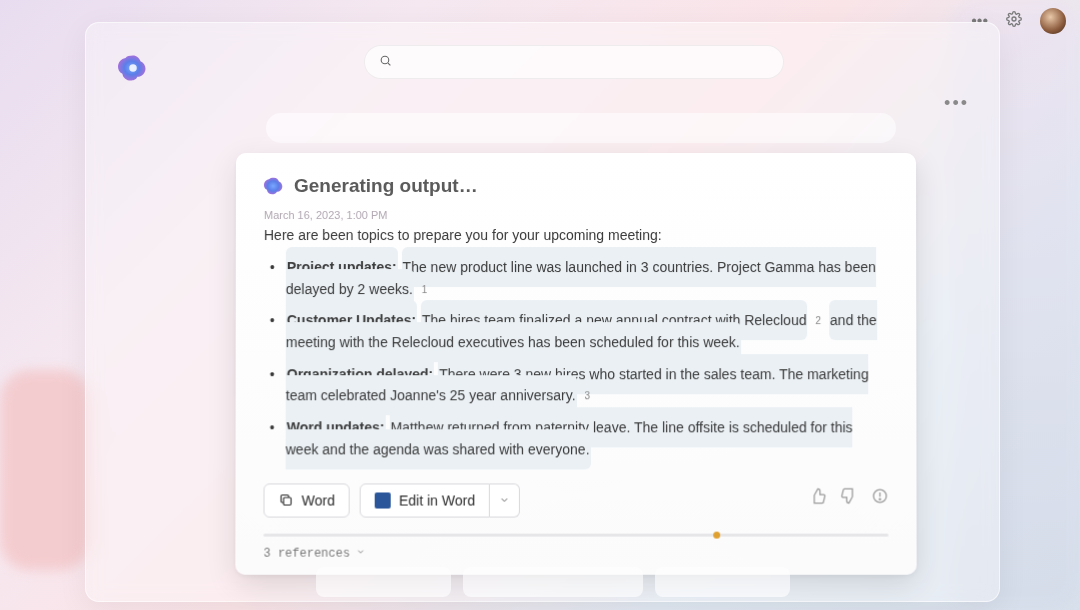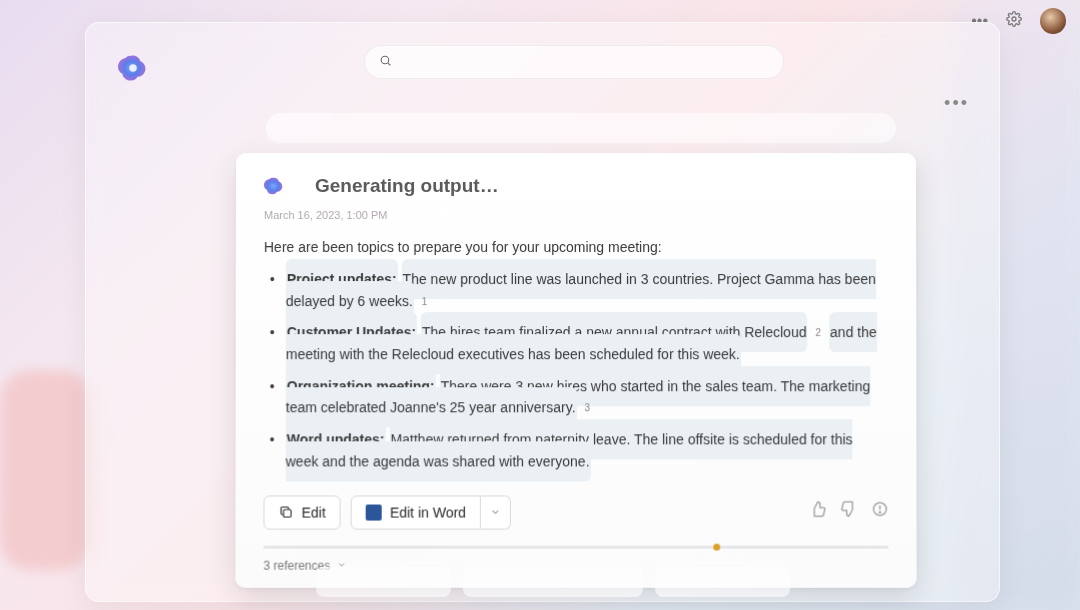--- a/index.html
+++ b/index.html
@@ -63,25 +63,25 @@
   .card {
     position: absolute; left: 150px; top: 130px; width: 680px;
     background: linear-gradient(180deg,#ffffff 0%, #fbfbfc 100%);
     border-radius: 10px;
     box-shadow: 0 10px 30px rgba(0,0,0,0.12), 0 2px 6px rgba(0,0,0,0.05);
     padding: 22px 28px 14px 28px;
     transform: perspective(2000px) rotateX(0.5deg);
     transform-origin: top center;
   }
   .card-header { display: flex; align-items: center; gap: 10px; margin-bottom: 12px; }
-  .card-header .title { font-size: 19px; font-weight: 600; color: #5a5a5a; margin-left: 21px; }
+  .card-header .title { font-size: 19px; font-weight: 600; color: #5a5a5a; }
   .mini-logo { width: 20px; height: 20px; }
   .mini-logo svg { width:100%; height:100%; }
 
-  .timestamp { font-size: 11px; color: #b2a8b2; margin-bottom: 18px; }
+  .timestamp { font-size: 11px; color: #b2a8b2; margin-bottom: 6px; }
 
   .intro { font-size: 14px; color: #3a3a3a; margin-bottom: 14px; }
 
   ul.topics { list-style: none; padding-left: 10px; }
   ul.topics li {
     font-size: 14px; color: #3a3a3a; line-height: 1.55;
     padding-left: 12px; position: relative; margin-bottom: 10px;
   }
   ul.topics li::before {
     content: "•"; position: absolute; left: -4px; top: 0; color: #3a3a3a; font-size: 14px;
@@ -114,21 +114,21 @@
     position: absolute; right: 28px; bottom: 66px; display:flex; gap:14px; color:#9a9a9a;
   }
   .feedback span { cursor:pointer; font-size:16px; }
 
   .progress {
     margin-top: 16px; height: 3px; width: 100%; background: #e6e6e9; border-radius: 2px; position: relative;
   }
   .progress .dot { position:absolute; left:72%; top:-2px; width:7px; height:7px; border-radius:50%; background:#e0a030; }
 
   .refs {
-    margin-top: 10px; font-size: 12px; color: #7a7a7a; cursor:pointer; display:inline-flex; align-items:center; gap:6px;
+    margin-top: 10px; font-size: 12px; color: #7a7a7a; cursor:pointer; display:inline-flex; align-items:center; gap:6px;font-family:Liberation Mono, monospace;
   }
   .refs .chev { font-size:10px; }
 
   
   .chips {
     position: absolute; left: 230px; bottom: 4px; display:flex; gap:12px;
   }
   .chip { width: 135px; height: 30px; background: rgba(255,255,255,0.6); border-radius: 8px; }
   .chip.wide { width: 180px; }
 </style>
@@ -195,31 +195,31 @@
       <span class="title">Generating output…</span>
     </div>
 
     <div class="timestamp">March 16, 2023, 1:00 PM</div>
 
     <div class="intro">Here are been topics to prepare you for your upcoming meeting:</div>
 
     <ul class="topics">
       <li>
         <span class="k hl">Project updates:</span>
-        <span class="hl">The new product line was launched in 3 countries. Project Gamma has been delayed by 6 weeks.</span>
+        <span class="hl">The new product line was launched in 3 countries. Project Gamma has been delayed by 2 weeks.</span>
         <span class="ref-chip">1</span>
       </li>
       <li>
         <span class="k hl">Customer Updates:</span>
         <span class="hl">The hires team finalized a new annual contract with Relecloud</span>
         <span class="ref-chip">2</span>
         <span class="hl">and the meeting with the Relecloud executives has been scheduled for this week.</span>
       </li>
       <li>
-        <span class="k hl">Organization meeting:</span>
+        <span class="k hl">Organization delayed:</span>
         <span class="hl">There were 3 new hires who started in the sales team. The marketing team celebrated Joanne's 25 year anniversary.</span>
         <span class="ref-chip">3</span>
       </li>
       <li>
         <span class="k hl">Word updates:</span>
         <span class="hl">Matthew returned from paternity leave. The line offsite is scheduled for this week and the agenda was shared with everyone.</span>
       </li>
     </ul>
 
     <div class="feedback">
@@ -243,21 +243,21 @@
     </div>
 
     <div class="card-actions">
       <div class="btn">
         <span class="icn">
           <svg width="15" height="15" viewBox="0 0 24 24" fill="none" stroke="currentColor" stroke-width="1.8">
               <rect x="8" y="8" width="12" height="12" rx="2"></rect>
               <path d="M16 8V6a2 2 0 0 0-2-2H6a2 2 0 0 0-2 2v8a2 2 0 0 0 2 2h2"></path>
             </svg>
         </span>
-        <span>Edit</span>
+        <span>Word</span>
       </div>
       <div class="btn-split">
         <div class="btn">
           <span class="word-icn"></span>
           <span>Edit in Word</span>
         </div>
         <div class="caret">
           <span>
             <svg width="11" height="11" viewBox="0 0 24 24" fill="none" stroke="currentColor" stroke-width="2">
                 <polyline points="6 9 12 15 18 9"></polyline>

